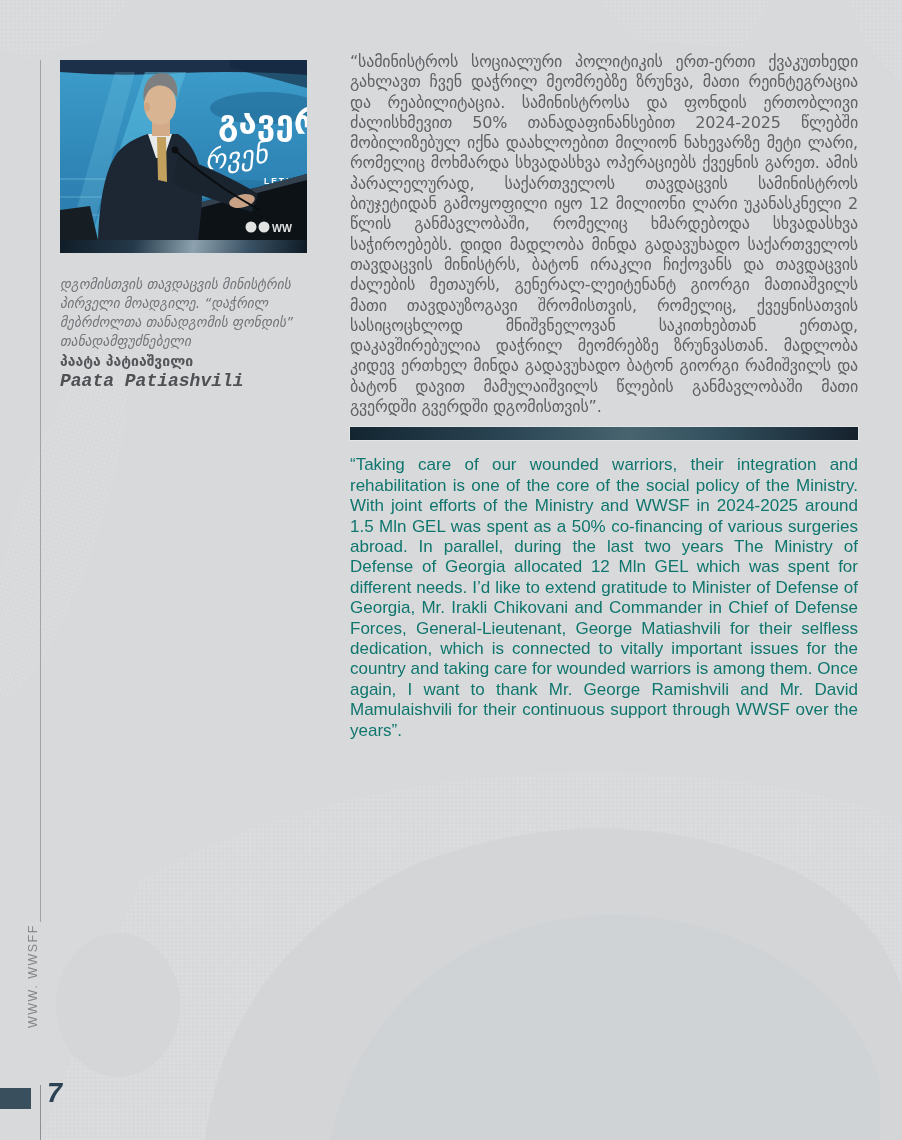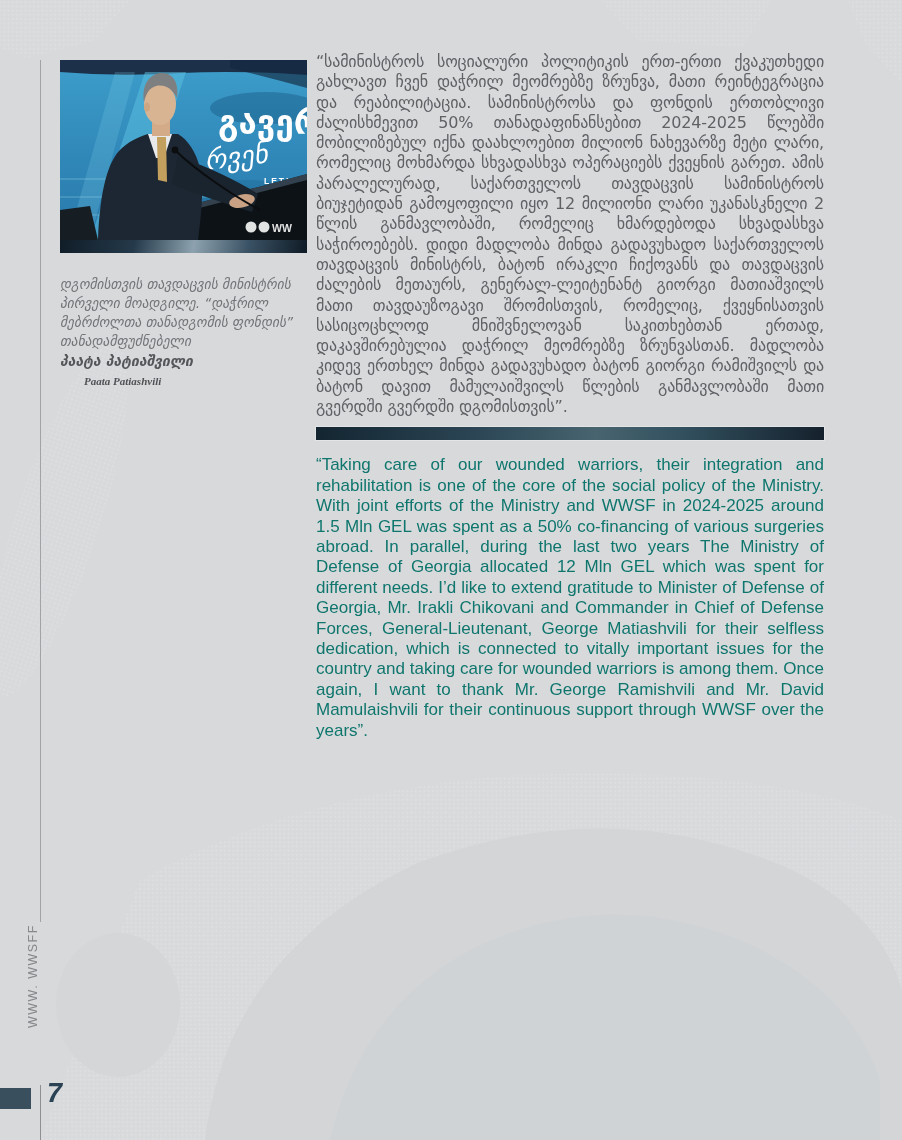--- a/index.html
+++ b/index.html
@@ -54,49 +54,47 @@
   .caption-geo-role {
     margin-top: 22px;
     font-style: italic;
     font-size: 13.5px;
     line-height: 19px;
     color: #737478;
     width: 250px;
   }
   .caption-geo-name {
     margin-top: 1px;
-    font-style: italic;
     font-weight: 700;
     font-size: 14px;
     line-height: 19px;
     color: #55565a;
   }
   .caption-eng-role {
     margin-top: 15px;
     font-family: "Liberation Sans", sans-serif;
     font-style: italic;
     font-size: 14px;
     line-height: 17.5px;
     color: #737478;
     width: 250px;
   }
   .caption-eng-name {
     margin-top: 1px;
-    font-family: Liberation Serif, serif;
+    font-family: Liberation Mono, monospace;
     font-style: italic;
     font-weight: 700;
-    font-size: 11px;
+    font-size: 18px;
     line-height: 18px;
     color: #505155;
-    margin-left: 24px;
   }
   
   .text-col {
     position: absolute;
-    left: 316px; top: 52px;
+    left: 350px; top: 52px;
     width: 508px;
   }
   .geo-quote {
     font-size: 16px;
     line-height: 20.3px;
     letter-spacing: -0.2px;
     text-align: justify;
     color: #606165;
   }
   .divider-bar {

